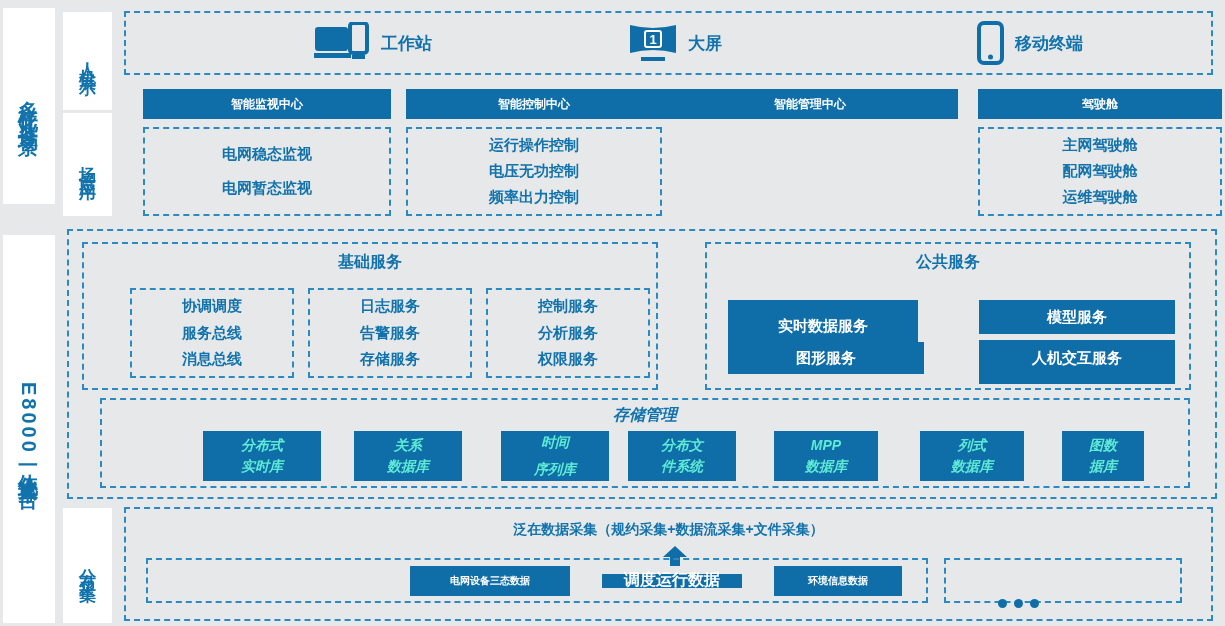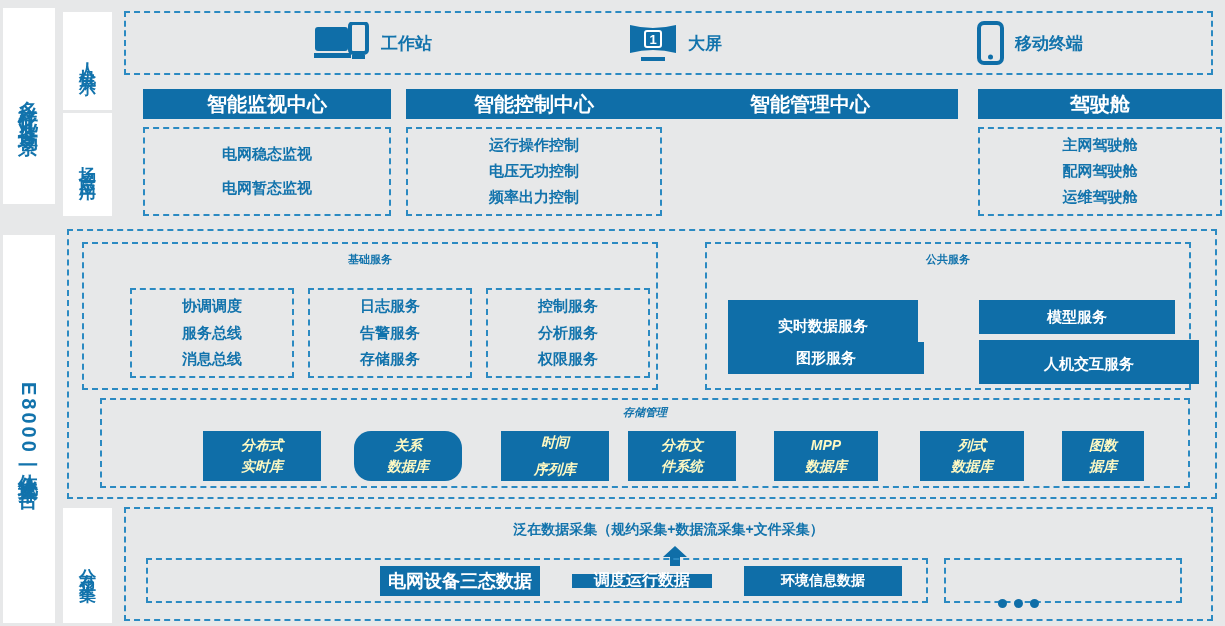--- a/index.html
+++ b/index.html
@@ -7,29 +7,29 @@
   }
   *{margin:0;padding:0;box-sizing:border-box;}
   body{font-family:"Liberation Sans","DejaVu Sans",sans-serif;background:#fff;}
   .stage{position:relative;width:1225px;height:626px;background:var(--bg);overflow:hidden;}
   .abs{position:absolute;}
   .dashbox{border:2px dashed var(--dash);}
   .rail{background:var(--white);display:flex;align-items:center;justify-content:center;
         writing-mode:vertical-rl;text-orientation:mixed;color:var(--blue2);font-weight:bold;}
   .rail.big{font-size:20px;letter-spacing:6px;}
   .rail.small{font-size:17px;letter-spacing:6px;}
-  .bluehead{background:var(--blue);color:#fff;font-weight:bold;font-size:20px;
+  .bluehead{background:var(--blue);color:#fff;font-weight:bold;font-size:12px;
             display:flex;align-items:center;justify-content:center;}
   .itembox{color:var(--blue2);font-weight:bold;font-size:15px;}
   .col-items{display:flex;flex-direction:column;justify-content:space-evenly;align-items:center;height:100%;}
   .grid2{display:grid;grid-template-columns:1fr 1fr;align-content:space-evenly;justify-items:center;height:100%;padding:0 8px;}
-  .sectitle{color:var(--blue2);font-weight:bold;font-size:11px;text-align:center;}
+  .sectitle{color:var(--blue2);font-weight:bold;font-size:16px;text-align:center;}
   .bluecell{background:var(--blue);color:#fff;font-weight:bold;font-size:15px;
             display:flex;align-items:center;justify-content:center;}
-  .dbbox{background:var(--blue);color:#fef9c3;font-weight:bold;font-size:14px;line-height:1.5;
+  .dbbox{background:var(--blue);color:#5eead4;font-weight:bold;font-size:14px;line-height:1.5;
          display:flex;flex-direction:column;align-items:center;justify-content:center;text-align:center;}
   .termgroup{display:flex;align-items:center;gap:11px;color:var(--blue2);font-weight:bold;font-size:17px;}
   .dots{display:flex;gap:7px;}
   .dots i{width:9px;height:9px;border-radius:50%;background:var(--blue);}
 </style>
 </head>
 <body>
 
 <div class="stage">
 
@@ -118,30 +118,30 @@
         <span>权限服务</span>
       </div>
     </div>
   </div>
 
   <div class="abs dashbox" style="left:705px;top:242px;width:486px;height:148px;">
     <div class="sectitle" style="margin-top:8px;">公共服务</div>
     <div class="abs bluecell" style="left:21px;top:56px;width:190px;height:52px;">实时数据服务</div>
     <div class="abs bluecell" style="left:272px;top:56px;width:196px;height:34px;">模型服务</div>
     <div class="abs bluecell" style="left:21px;top:98px;width:196px;height:32px;">图形服务</div>
-    <div class="abs bluecell" style="left:272px;top:96px;width:220px;height:44px;align-items:flex-end;padding-bottom:10px;">人机交互服务</div>
+    <div class="abs bluecell" style="left:272px;top:96px;width:196px;height:44px;align-items:flex-end;padding-bottom:16px;">人机交互服务</div>
   </div>
 
   <div class="abs dashbox" style="left:100px;top:398px;width:1090px;height:90px;font-style:italic;">
     <div class="sectitle" style="margin-top:5px;">存储管理</div>
     <div class="abs dbbox" style="left:101px;top:31px;width:118px;height:50px;">
       <span>分布式</span>
       <span>实时库</span>
     </div>
-    <div class="abs dbbox" style="left:252px;top:31px;width:108px;height:50px;border-radius:17px;">
+    <div class="abs dbbox" style="left:252px;top:31px;width:108px;height:50px;">
       <span>关系</span>
       <span>数据库</span>
     </div>
     <div class="abs dbbox" style="left:399px;top:31px;width:108px;height:50px;gap:6px;">
       <span>时间</span>
       <span>序列库</span>
     </div>
     <div class="abs dbbox" style="left:526px;top:31px;width:108px;height:50px;">
       <span>分布文</span>
       <span>件系统</span>
@@ -159,23 +159,23 @@
       <span>据库</span>
     </div>
   </div>
 
   <div class="abs dashbox" style="left:124px;top:507px;width:1089px;height:114px;">
     <div class="sectitle" style="margin-top:12px;font-size:14px;">泛在数据采集（规约采集+数据流采集+文件采集）</div>
     <svg class="abs" style="left:536px;top:37px;" width="26" height="20" viewBox="0 0 26 20">
       <path d="M13 0 L25 11 L18 11 L18 20 L8 20 L8 11 L1 11 Z" fill="#0f6ea8"></path>
     </svg>
     <div class="abs dashbox" style="left:20px;top:49px;width:782px;height:45px;display:flex;align-items:center;justify-content:flex-end;gap:32px;padding-right:24px;">
-      <div class="bluecell" style="width:160px;height:30px;font-size:18px;">电网设备三态数据</div>
+      <div class="bluecell" style="width:160px;height:30px;font-size:10px;">电网设备三态数据</div>
       <div class="bluecell" style="width:140px;height:14px;font-size:16px;">调度运行数据</div>
-      <div class="bluecell" style="width:158px;height:30px;font-size:14px;">环境信息数据</div>
+      <div class="bluecell" style="width:128px;height:30px;font-size:10px;">环境信息数据</div>
     </div>
     <div class="abs dashbox" style="left:818px;top:49px;width:238px;height:45px;">
       <div class="dots abs" style="left:52px;bottom:-7px;">
         <i></i>
           <i></i>
           <i></i>
       </div>
     </div>
   </div>
 

